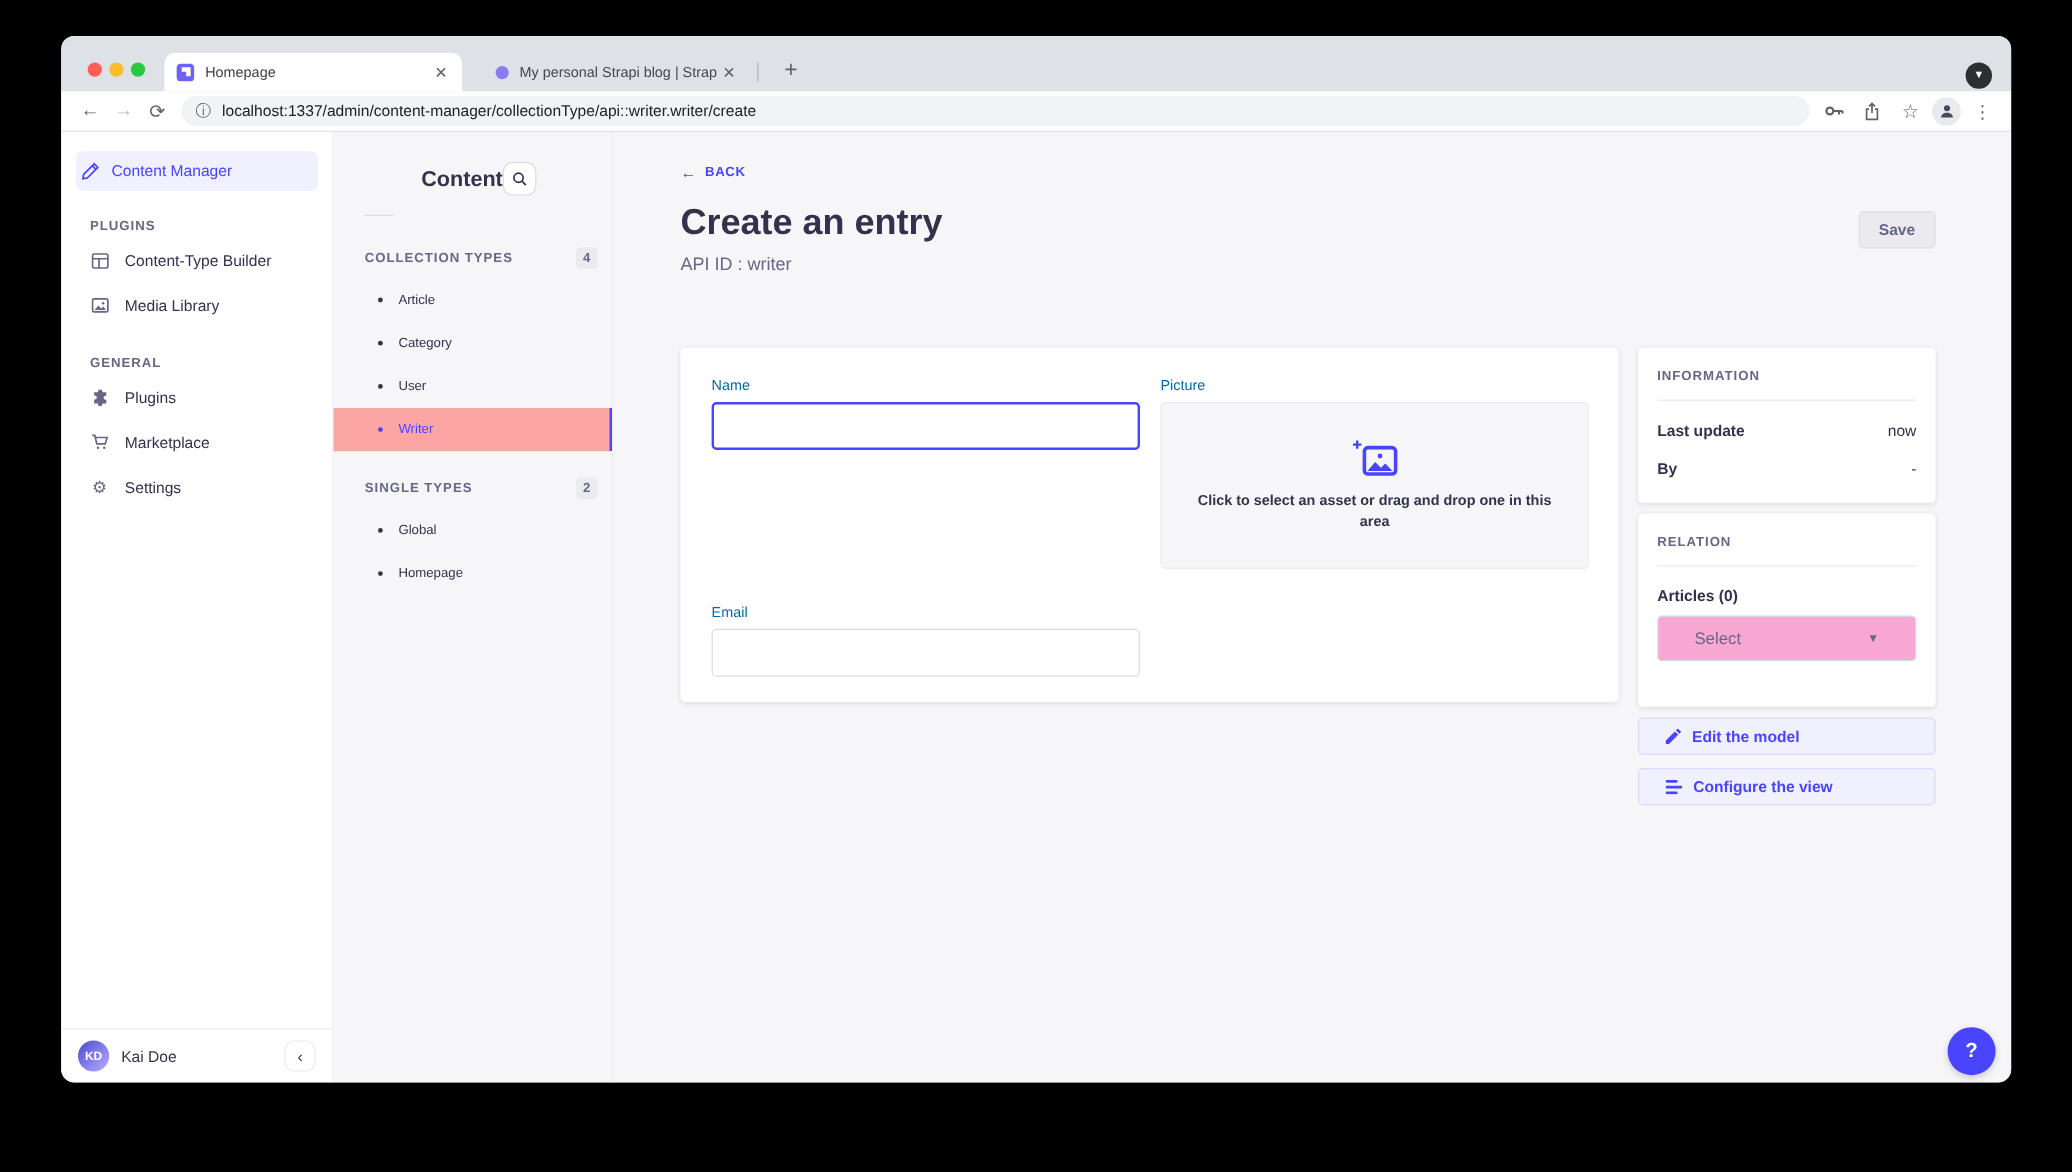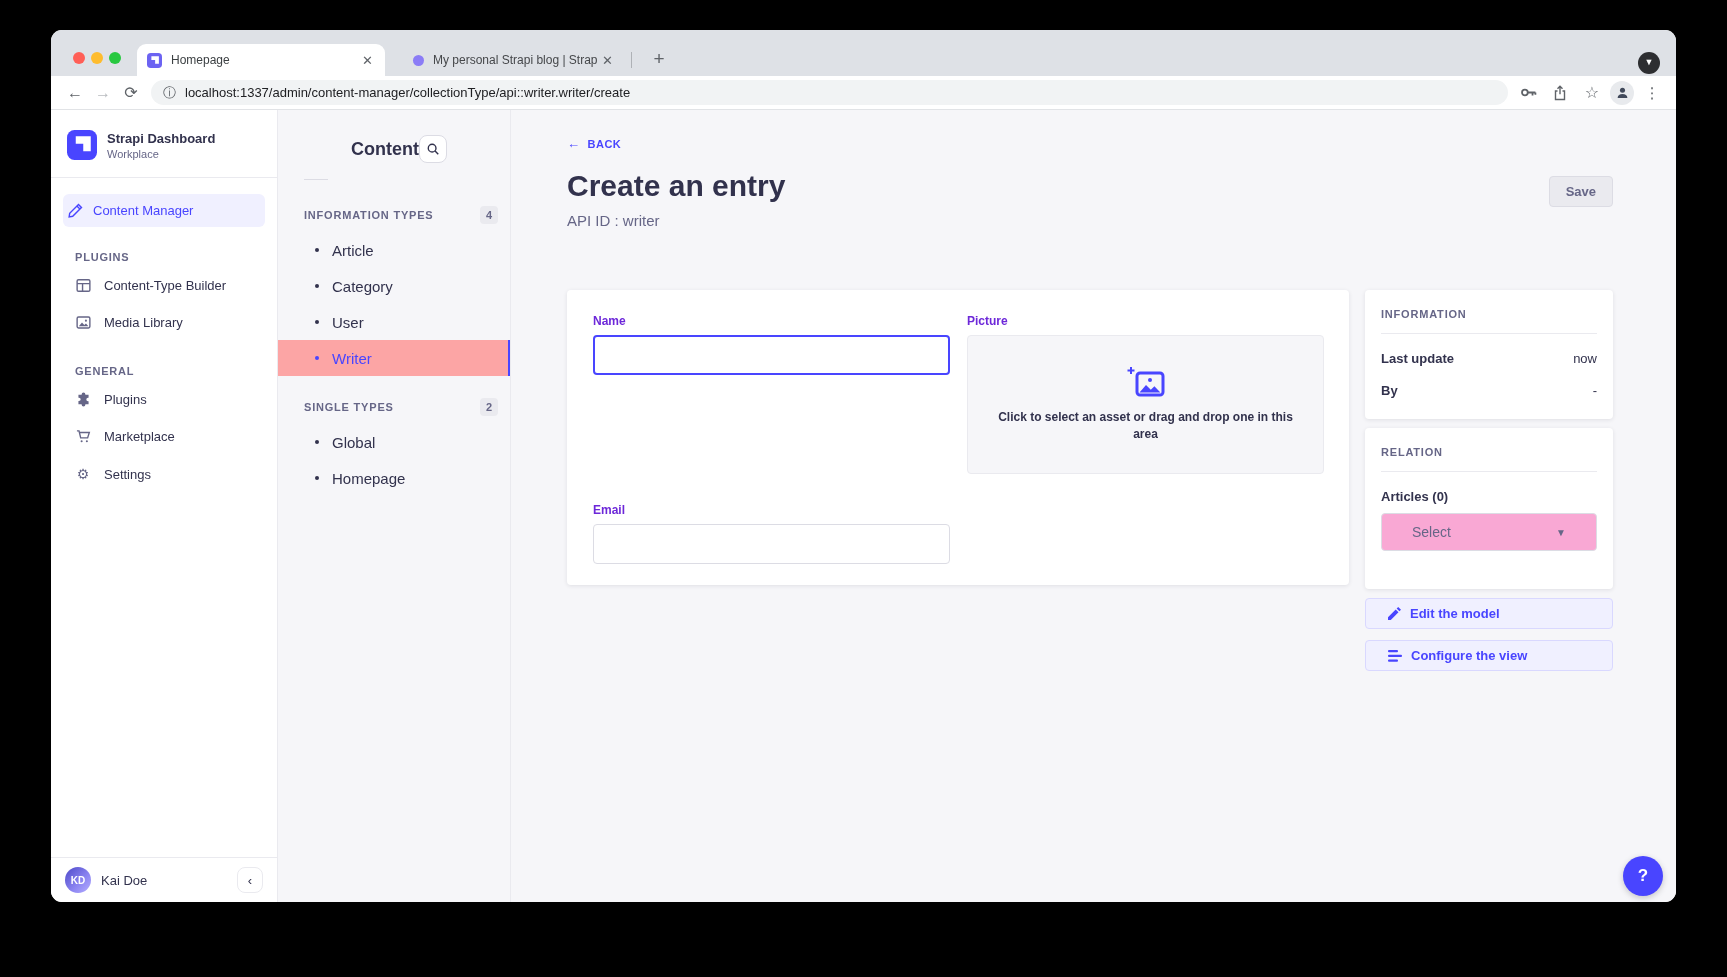--- a/index.html
+++ b/index.html
@@ -52,35 +52,35 @@
 
   
   .subnav { width:233px; background:#f6f6f9; border-right:1px solid #eaeaef; }
   .subnav-head { display:flex; align-items:center; justify-content:center; padding:25px 16px 0 26px; }
   .subnav-title { font-size:18px; font-weight:700; color:#32324d; }
   .search-btn { width:28px; height:28px; background:#fff; border:1px solid #dcdce4; border-radius:8px; display:flex; align-items:center; justify-content:center; }
   .subnav-divider { width:24px; height:1px; background:#dcdce4; margin:16px 0 0 26px; }
   .group-header { display:flex; align-items:center; justify-content:space-between; padding:0 12px 0 26px; margin:26px 0 8px; }
   .group-label { font-size:11px; font-weight:700; letter-spacing:0.8px; color:#666687; }
   .count-badge { background:#eaeaef; border-radius:4px; font-size:11px; font-weight:600; color:#666687; padding:3px 6px; }
-  .subnav-item { height:36px; display:flex; align-items:center; gap:13px; padding-left:37px; font-size:15px; color:#32324d; }
+  .subnav-item { height:36px; display:flex; align-items:center; gap:13px; padding-left:37px; font-size:11px; color:#32324d; }
   .bullet { width:4px; height:4px; border-radius:50%; background:#32324d; flex:none; }
   .subnav-item.active { background:#fca5a5; color:#4945ff; box-shadow:inset -2px 0 0 #4945ff; font-weight:500; }
   .subnav-item.active .bullet { background:#4945ff; }
 
   
   .main { flex:1; background:#f6f6f9; position:relative; padding:26px 63px 0 56px; }
   .back-link { display:flex; align-items:center; gap:7px; color:#4945ff; font-size:11px; font-weight:700; letter-spacing:0.5px; }
   .page-title { margin-top:15px; font-size:30px; font-weight:700; color:#32324d; line-height:40px; }
   .page-subtitle { margin-top:6px; font-size:15px; color:#666687; }
   .save-btn { position:absolute; top:66px; right:63px; height:31px; padding:0 16px; background:#eaeaef; border:1px solid #dcdce4; border-radius:4px; color:#666687; font-size:13px; font-weight:600; }
   .content-row { display:flex; gap:16px; margin-top:61px; }
   .card { background:#fff; border-radius:4px; box-shadow:0 1px 4px rgba(33,33,52,0.1); }
   .form-card { width:782px; height:295px; padding:24px 26px; display:grid; grid-template-columns:357px 357px; column-gap:17px; row-gap:29px; align-content:start; }
-  .field-label { font-size:12px; font-weight:700; color:#6d28d9; margin-bottom:7px; }
+  .field-label { font-size:12px; font-weight:400; color:#0369a1; margin-bottom:7px; }
   .text-input { width:100%; height:40px; border:1px solid #dcdce4; border-radius:4px; padding:0 14px; font-size:14px; color:#32324d; outline:none; background:#fff; }
   .text-input.focused { border:2px solid #4945ff; }
   .upload-box { height:139px; background:#f6f6f9; border:1px solid #eaeaef; border-radius:4px; display:flex; flex-direction:column; align-items:center; justify-content:center; }
   .upload-hint { margin-top:10px; width:310px; text-align:center; font-size:12px; font-weight:600; color:#32324d; line-height:1.45; }
   .right-col { width:248px; display:flex; flex-direction:column; }
   .panel { padding:18px 16px; }
   .info-card { margin-bottom:9px; padding-bottom:4px; }
   .panel-header { font-size:11px; font-weight:700; letter-spacing:0.8px; color:#666687; }
   .panel-divider { height:1px; background:#eaeaef; margin:13px 0 17px; }
   .info-row { display:flex; justify-content:space-between; font-size:13px; margin-bottom:17px; }
@@ -152,30 +152,20 @@
             <path d="M2.8 13.8c0-2.7 2.3-4.2 5.2-4.2s5.2 1.5 5.2 4.2z"></path>
           </svg>
       </span>
       <span class="tb-icon" style="font-size:15px;">⋮</span>
     </div>
   </div>
 
   <div class="app">
 
     <div class="sidebar">
-      <div class="brand">
-        <svg width="30" height="30" viewBox="0 0 24 24">
-            <rect width="24" height="24" rx="6" fill="#4945ff"></rect>
-            <path d="M7 5h12v12h-6v-6H7z" fill="#fff"></path>
-          </svg>
-        <div class="brand-txt">
-          <div class="bt">Strapi Dashboard</div>
-          <div class="bs">Workplace</div>
-        </div>
-      </div>
 
       <div class="cm-item">
         <svg width="15" height="15" viewBox="0 0 16 16" fill="none" stroke="#4945ff" stroke-width="1.5">
             <path d="M11.2 1.6l3.2 3.2L5 14.2l-3.8.6.6-3.8z"></path>
             <path d="M9.5 3.3l3.2 3.2"></path>
           </svg>
         <span>Content Manager</span>
       </div>
 
       <div class="section-label">PLUGINS</div>
@@ -236,21 +226,21 @@
         <span class="search-btn">
           <svg width="14" height="14" viewBox="0 0 16 16" fill="none" stroke="#32324d" stroke-width="1.6">
               <circle cx="7" cy="7" r="4.4"></circle>
               <path d="M10.4 10.4L14 14"></path>
             </svg>
         </span>
       </div>
       <div class="subnav-divider"></div>
 
       <div class="group-header">
-        <span class="group-label">INFORMATION TYPES</span>
+        <span class="group-label">COLLECTION TYPES</span>
         <span class="count-badge">4</span>
       </div>
       <div class="subnav-item">
         <span class="bullet"></span>
         <span>Article</span>
       </div>
       <div class="subnav-item">
         <span class="bullet"></span>
         <span>Category</span>
       </div>

